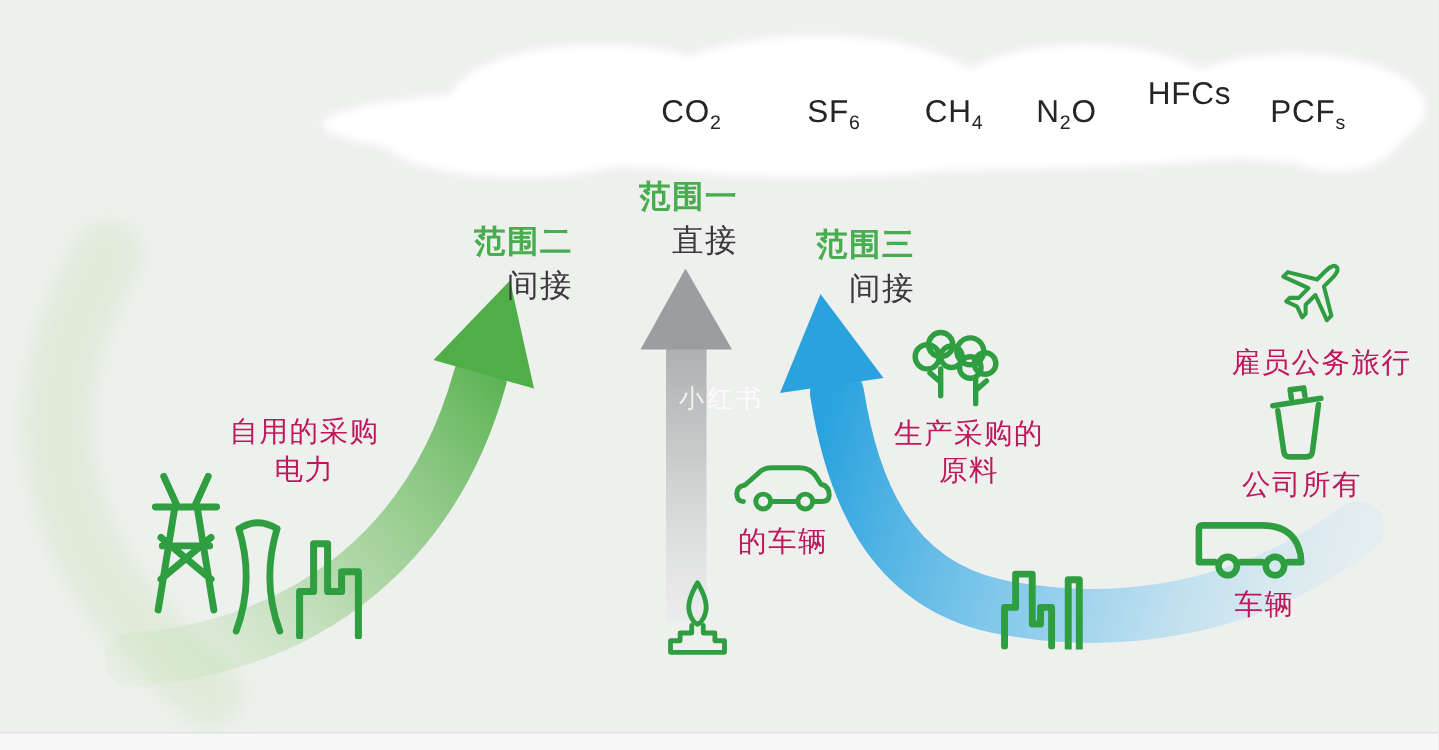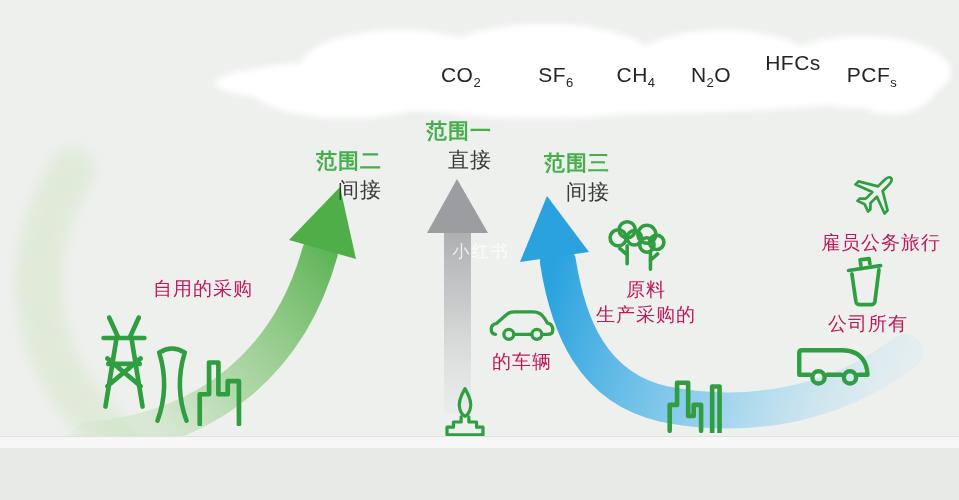--- a/index.html
+++ b/index.html
@@ -1,17 +1,17 @@
 <!DOCTYPE html>
 <html><head>
 <meta charset="utf-8">
 <style>
   html,body{margin:0;padding:0;background:#e8eae8;}
   .canvas{
-    position:relative; width:959px; height:448px; overflow:hidden;
+    position:relative; width:959px; height:500px; overflow:hidden;
     background:#eef0ee;
     font-family:"Liberation Sans", sans-serif;
     text-decoration:underline;
   }
   
   .cloud{position:absolute;left:0;top:0;width:959px;height:500px;filter:blur(3px);}
   .cloud span{position:absolute;background:#ffffff;border-radius:50%;}
   .c1{left:215px;top:52px;width:720px;height:62px;}
   .c2{left:252px;top:60px;width:190px;height:58px;}
   .c3{left:300px;top:30px;width:200px;height:76px;}
@@ -36,21 +36,21 @@
     font-size:19px; color:#be185d; line-height:25px; white-space:nowrap; letter-spacing:1px;
   }
   
   .icon{position:absolute;}
   .icon svg{display:block;width:100%;height:100%;}
   
   .arrows{position:absolute;left:0;top:0;}
   
   .watermark{
     position:absolute; transform:translateX(-50%);
-    color:#ffffff; opacity:0.78; font-size:17px; letter-spacing:2px; white-space:nowrap;
+    color:#ffffff; opacity:0.78; font-size:17px; letter-spacing:2px; white-space:nowrap;margin-top:14px;
   }
   
   .footer-strip{
     position:absolute; left:0; bottom:0; width:959px; height:11px;
     background:#f6f7f6; border-top:1px solid #e0e2e0;
   }
 </style>
 </head>
 <body>
 
@@ -116,20 +116,21 @@
     <div class="scope-title">范围二</div>
     <div class="scope-sub">间接</div>
   </div>
   <div class="scope" style="left:577px;top:149px">
     <div class="scope-title">范围三</div>
     <div class="scope-sub">间接</div>
   </div>
 
   <div class="item-label" style="left:203px;top:276px">
     <div>自用的采购</div>
+    <div>电力</div>
   </div>
   <div class="icon" style="left:95px;top:312px;width:58px;height:102px">
     <svg viewBox="0 0 60 110" fill="none" stroke="#2f9e41" stroke-width="5" stroke-linecap="round" stroke-linejoin="round">
       <path d="M14,6 L24,28 M46,6 L36,28 M8,28 H52 M22,28 L10,102 M38,28 L50,102 M13,56 H47 M12,80 L48,50 M12,50 L48,80"></path>
     </svg>
   </div>
   <div class="icon" style="left:152px;top:330px;width:40px;height:96px">
     <svg viewBox="0 0 44 100" fill="none" stroke="#2f9e41" stroke-width="5" stroke-linecap="round" stroke-linejoin="round">
       <path d="M6,97 C16,70 15,45 8,22 M38,97 C28,70 29,45 36,22 M8,22 Q22,13 36,22"></path>
     </svg>
@@ -163,22 +164,22 @@
         <circle cx="24" cy="12" r="9"></circle>
         <circle cx="32" cy="21" r="8"></circle>
       <path d="M24,30 V50 M24,40 L16,33"></path>
       <circle cx="46" cy="17" r="10"></circle>
         <circle cx="57" cy="26" r="8"></circle>
         <circle cx="46" cy="29" r="8"></circle>
       <path d="M50,37 V56 M50,46 L58,39"></path>
     </svg>
   </div>
   <div class="item-label" style="left:646px;top:277px">
+    <div>生产采购的</div>
     <div>原料</div>
-    <div>生产采购的</div>
   </div>
 
   <div class="icon" style="left:848px;top:167px;width:54px;height:54px">
     <svg viewBox="0 0 100 100" fill="none" stroke="#2f9e41" stroke-width="5" stroke-linecap="round" stroke-linejoin="round">
       <g transform="rotate(45 50 50)">
         <path d="M50,8 C54,8 56,14 56,22 V36 L88,55 V63 L56,51 V68 L64,76 V82 L50,77 L36,82 V76 L44,68 V51 L12,63 V55 L44,36 V22 C44,14 46,8 50,8 Z"></path>
       </g>
     </svg>
   </div>
   <div class="item-label" style="left:881px;top:230px">
@@ -197,20 +198,21 @@
   </div>
 
   <div class="icon" style="left:794px;top:343px;width:84px;height:46px">
     <svg viewBox="0 0 96 52" fill="none" stroke="#2f9e41" stroke-width="5" stroke-linecap="round" stroke-linejoin="round">
       <path d="M6,36 V11 Q6,8 9,8 H54 Q76,8 82,25 Q84,30 84,36 H74 M54,36 H38 M18,36 H6"></path>
       <circle cx="28" cy="39" r="7"></circle>
         <circle cx="64" cy="39" r="7"></circle>
     </svg>
   </div>
   <div class="item-label" style="left:843px;top:391px">
+    <div>车辆</div>
   </div>
 
   <div class="icon" style="left:666px;top:375px;width:72px;height:58px">
     <svg viewBox="0 0 78 62" fill="none" stroke="#2f9e41" stroke-width="5" stroke-linecap="round" stroke-linejoin="round">
       <path d="M4,60 L4,32 L12,32 L12,8 L24,8 L24,44 L30,44 L30,32 L38,32 L38,60"></path>
       <path d="M50,62 L50,12 L58,12 L58,62"></path>
     </svg>
   </div>
 
   <div class="watermark" style="left:481px;top:240px">小红书</div>

